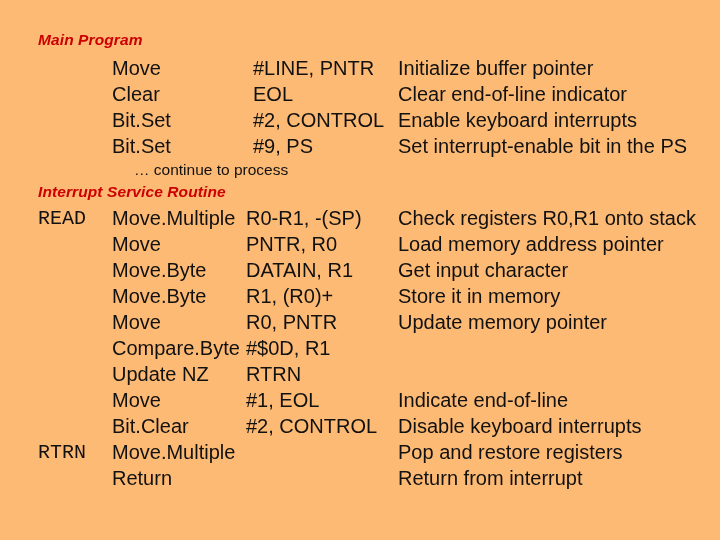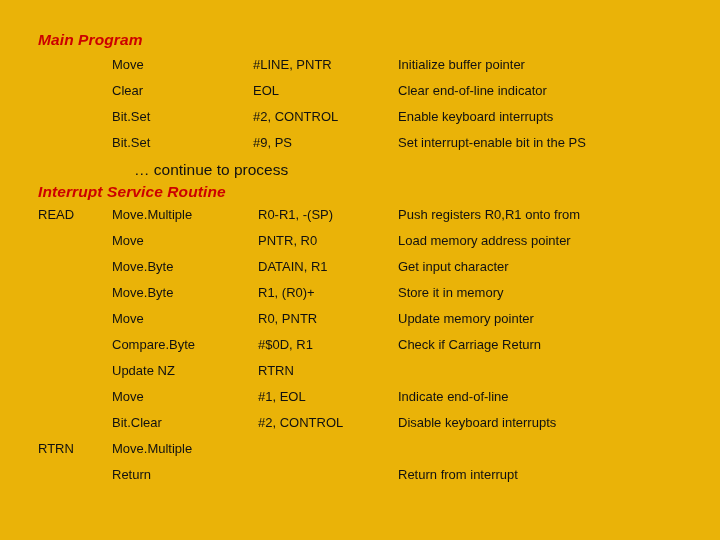--- a/index.html
+++ b/index.html
@@ -10,56 +10,56 @@
     width: 720px;
     height: 540px;
     background: #ffff99;
     font-family: "Liberation Sans", sans-serif;
     overflow: hidden;
   }
   #slide {
     position: relative;
     width: 720px;
     height: 540px;
-    background: #eab308;
+    background: #fdba74;
   }
   .section-heading {
     position: absolute;
     left: 38px;
     font-size: 15.5px;
     font-weight: bold;
     font-style: italic;
     color: #cc0000;
     white-space: nowrap;
     letter-spacing: 0.1px;
   }
   #heading-main  { top: 31px; }
   #heading-isr   { top: 183px; }
 
   .code-row {
     position: absolute;
     left: 0;
     width: 720px;
     height: 26px;
-    font-size: 13px;
+    font-size: 20px;
     color: #111111;
     white-space: nowrap;
   }
   .col {
     position: absolute;
     top: 0;
     white-space: nowrap;
   }
-  .col-label    { left: 38px;  }
+  .col-label    { left: 38px; font-family: Liberation Mono, monospace;  }
   .col-mnemonic { left: 112px; }
   .col-operand  { left: 253px; }
   .col-comment  { left: 398px; }
 
   
-  .isr .col-operand { left: 258px; text-align: right; }
+  .isr .col-operand { left: 246px; text-align: right; }
 
   .note-row {
     position: absolute;
     left: 134px;
     font-size: 15.5px;
     color: #111111;
     white-space: nowrap;
   }
 </style>
 </head>
@@ -98,21 +98,21 @@
 
   <div class="note-row" id="main-note" style="top:161px;text-align:center;">… continue to process</div>
 
   <div class="section-heading" id="heading-isr">Interrupt Service Routine</div>
 
   <div id="isr-rows">
       <div class="code-row isr" style="top: 207px;">
         <span class="col col-label">READ</span>
         <span class="col col-mnemonic">Move.Multiple</span>
         <span class="col col-operand">R0-R1,  -(SP)</span>
-        <span class="col col-comment">Push registers R0,R1 onto from</span>
+        <span class="col col-comment">Check registers R0,R1 onto stack</span>
       </div>
       <div class="code-row isr" style="top: 233px;">
         <span class="col col-label"></span>
         <span class="col col-mnemonic">Move</span>
         <span class="col col-operand">PNTR, R0</span>
         <span class="col col-comment">Load memory address pointer</span>
       </div>
       <div class="code-row isr" style="top: 259px;">
         <span class="col col-label"></span>
         <span class="col col-mnemonic">Move.Byte</span>
@@ -128,21 +128,20 @@
       <div class="code-row isr" style="top: 311px;">
         <span class="col col-label"></span>
         <span class="col col-mnemonic">Move</span>
         <span class="col col-operand">R0, PNTR</span>
         <span class="col col-comment">Update memory pointer</span>
       </div>
       <div class="code-row isr" style="top: 337px; padding-left: 31px;">
         <span class="col col-label"></span>
         <span class="col col-mnemonic">Compare.Byte</span>
         <span class="col col-operand">#$0D, R1</span>
-        <span class="col col-comment">Check if Carriage Return</span>
       </div>
       <div class="code-row isr" style="top: 363px;">
         <span class="col col-label"></span>
         <span class="col col-mnemonic">Update NZ</span>
         <span class="col col-operand">RTRN</span>
         <span class="col col-comment"></span>
       </div>
       <div class="code-row isr" style="top: 389px;">
         <span class="col col-label"></span>
         <span class="col col-mnemonic">Move</span>
@@ -151,20 +150,21 @@
       </div>
       <div class="code-row isr" style="top: 415px;">
         <span class="col col-label"></span>
         <span class="col col-mnemonic">Bit.Clear</span>
         <span class="col col-operand">#2, CONTROL</span>
         <span class="col col-comment">Disable keyboard interrupts</span>
       </div>
       <div class="code-row isr" style="top: 441px;">
         <span class="col col-label">RTRN</span>
         <span class="col col-mnemonic">Move.Multiple</span>
+        <span class="col col-comment">Pop and restore registers</span>
       </div>
       <div class="code-row isr" style="top: 467px;">
         <span class="col col-label"></span>
         <span class="col col-mnemonic">Return</span>
         <span class="col col-operand"></span>
         <span class="col col-comment">Return from interrupt</span>
       </div>
     </div>
 
 </div>

